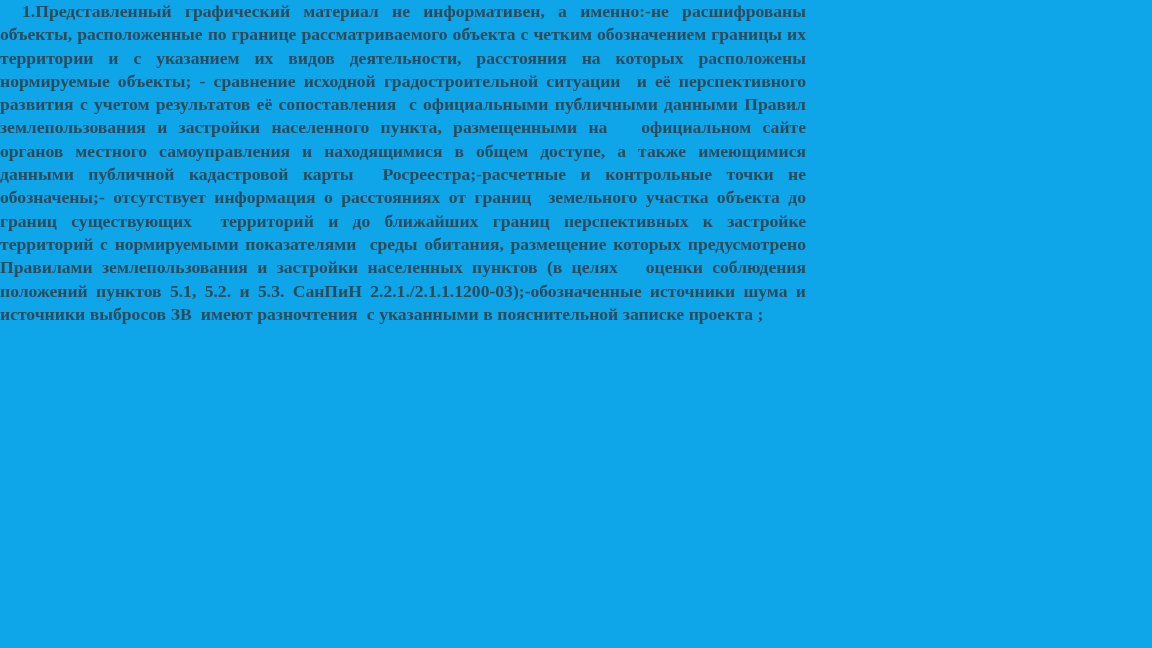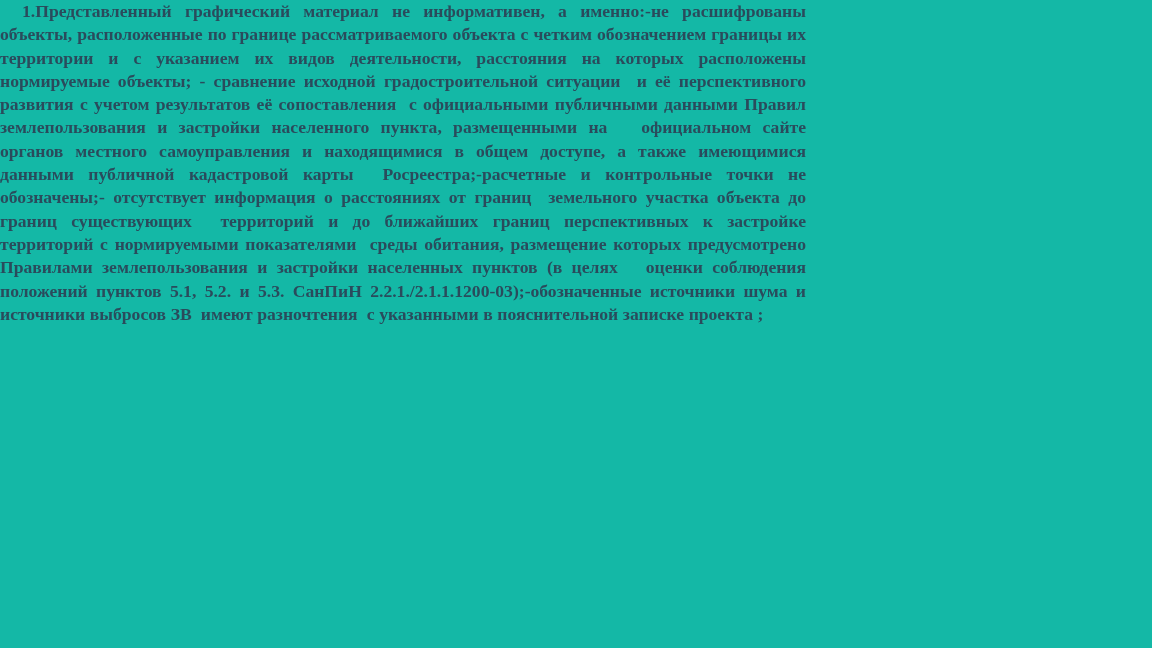--- a/index.html
+++ b/index.html
@@ -10,21 +10,21 @@
   body {
     width: 1152px;
     height: 648px;
     overflow: hidden;
     font-family: "Liberation Serif", serif;
   }
   .page {
     position: relative;
     width: 1152px;
     height: 648px;
-    background: #14b8a6;
+    background: #0ea5e9;
   }
   .doc-body {
     position: absolute;
     left: 0px;
     top: 0px;
     width: 806px;
   }
   .para {
     margin: 0;
     padding: 0;

